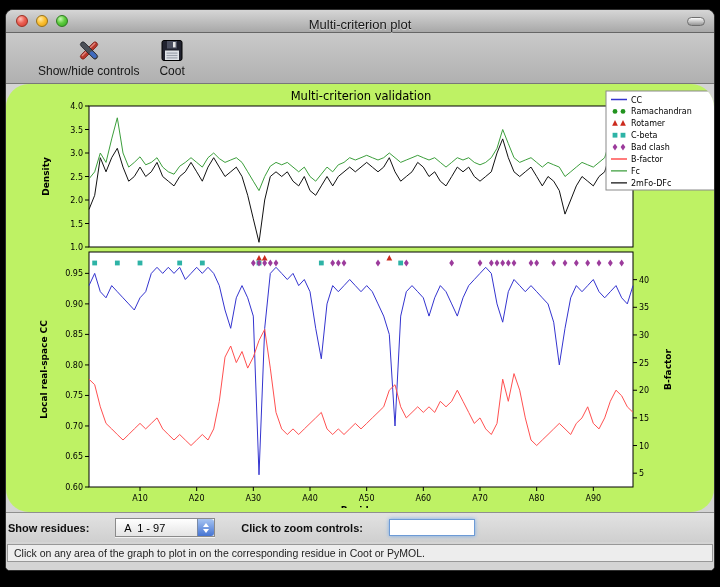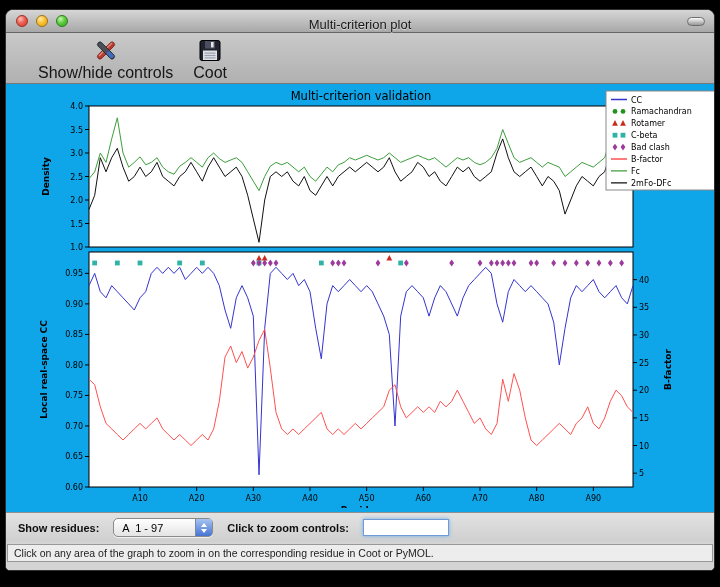--- a/index.html
+++ b/index.html
@@ -17,30 +17,30 @@
   .tl.min{background:radial-gradient(circle at 35% 30%,#ffe9a8,#fcc133 45%,#e09c12);border:1px solid #9a7317;}
   .tl.max{background:radial-gradient(circle at 35% 30%,#c6f7b2,#5ecc3e 45%,#2fa321);border:1px solid #2d7c1e;}
   .title{flex:1;text-align:center;font-size:13px;color:#141414;text-shadow:0 1px 1px rgba(255,255,255,.65);}
   .pill{position:absolute;right:9px;top:7px;width:18px;height:9px;border-radius:5px;
         background:linear-gradient(#fbfbfb,#969696);border:1px solid #6e6e6e;box-sizing:border-box;}
   
   .toolbar{flex:0 0 47px;background:linear-gradient(#c9c9c9,#b0b0b0);border-bottom:1px solid #787878;
            display:flex;align-items:flex-start;padding:3px 0 0 32px;gap:20px;}
   .tool{display:flex;flex-direction:column;align-items:center;gap:0;}
   .ticon{height:28px;display:flex;align-items:center;justify-content:center;}
-  .tlabel{font-size:16px;color:#161616;}
-  
-  .content{flex:1;background:#0ea5e9;position:relative;overflow:hidden;}
+  .tlabel{font-size:12px;color:#161616;}
+  
+  .content{flex:1;background:#bef264;position:relative;overflow:hidden;border-radius:23px;}
   #figure{position:absolute;left:27px;top:6px;}
   
   .controls{flex:0 0 29px;background:linear-gradient(#e2e2e2,#cfcfcf);border-top:1px solid #8f8f8f;
-            display:flex;align-items:center;padding:0 12px;gap:14px;}
+            display:flex;align-items:center;padding:0 2px;gap:26px;}
   .clabel{font-size:11px;font-weight:bold;color:#0e0e0e;}
   .popup{height:19px;min-width:100px;background:linear-gradient(#ffffff,#e4e4e4);
-         border:1px solid #8a8a8a;border-radius:5px;display:flex;align-items:center;
+         border:1px solid #8a8a8a;border-radius:0;display:flex;align-items:center;
          position:relative;padding:0 22px 0 8px;box-shadow:0 1px 0 rgba(255,255,255,.7);box-sizing:border-box;}
   .popup-text{font-size:11px;color:#000;white-space:pre;}
   .popup-cap{position:absolute;right:0;top:0;width:17px;height:100%;border-radius:0 3px 3px 0;
              background:linear-gradient(#a6c4f2 ,#4674d2);border-left:1px solid #7a8aa5;
              display:flex;flex-direction:column;align-items:center;justify-content:center;gap:2px;box-sizing:border-box;}
   .arr-up{width:0;height:0;border-left:3px solid transparent;border-right:3px solid transparent;border-bottom:4px solid #fff;}
   .arr-dn{width:0;height:0;border-left:3px solid transparent;border-right:3px solid transparent;border-top:4px solid #fff;}
   .zoominput{width:86px;height:17px;border:1px solid #6d9bd6;box-shadow:0 0 4px #76abe9;
              font-size:11px;padding:0 3px;outline:none;background:#fff;box-sizing:border-box;
              font-family:"Liberation Sans",sans-serif;}
@@ -241,16 +241,16 @@
       <span class="popup-cap">
         <span class="arr-up"></span>
           <span class="arr-dn"></span>
       </span>
     </div>
     <span class="clabel">Click to zoom controls:</span>
     <input class="zoominput" type="text" value="" style="">
   </div>
 
   <div class="statusrow">
-    <div class="status">Click on any area of the graph to zoom in on the corresponding residue in Coot or PyMOL.</div>
+    <div class="status">Click on any area of the graph to plot in on the corresponding residue in Coot or PyMOL.</div>
   </div>
 
 </div>
 
 </body></html>

